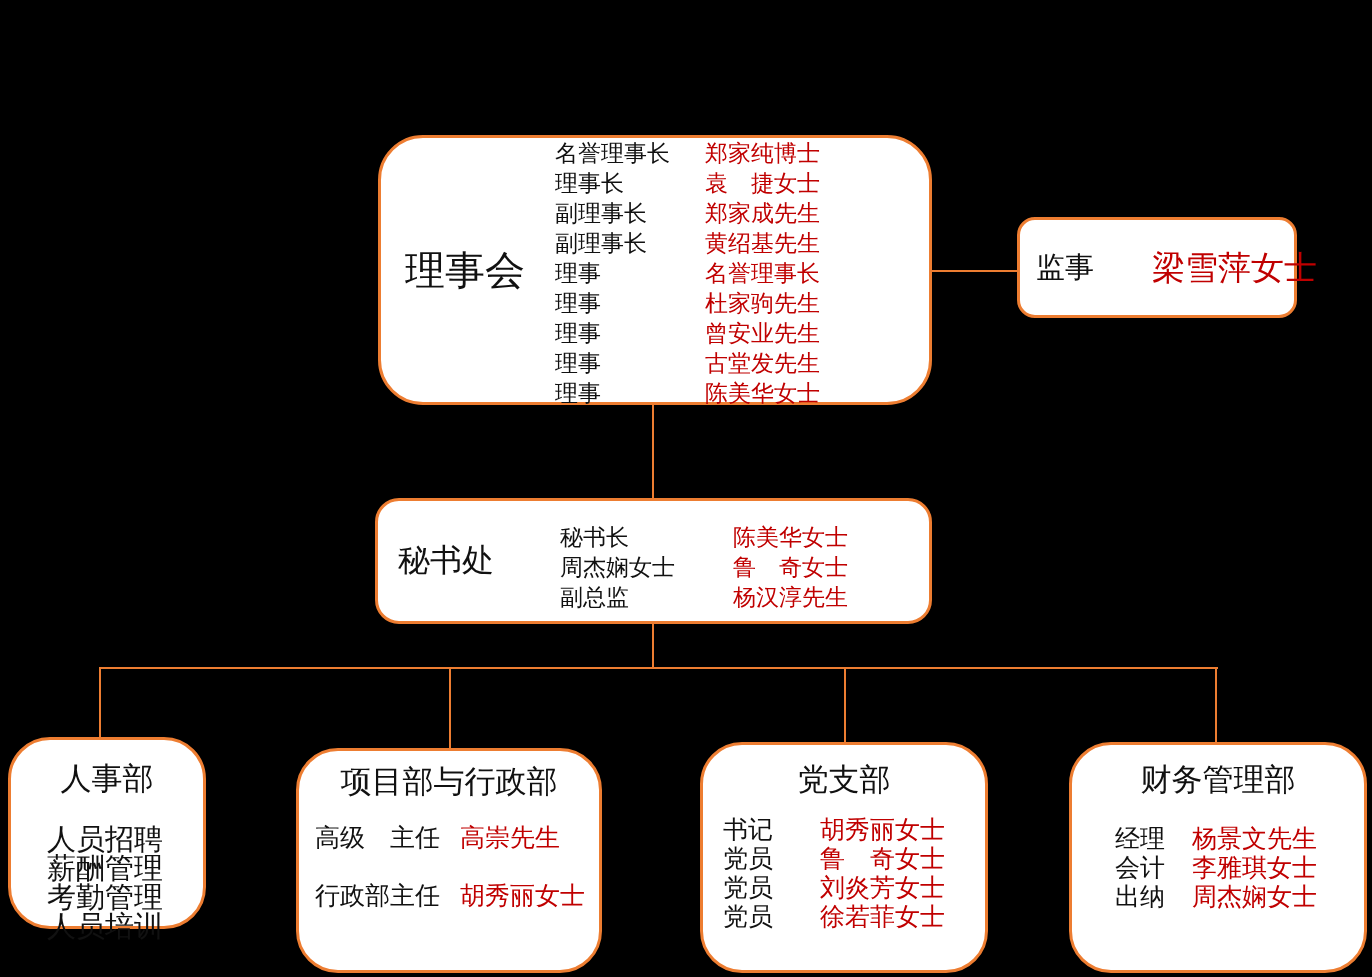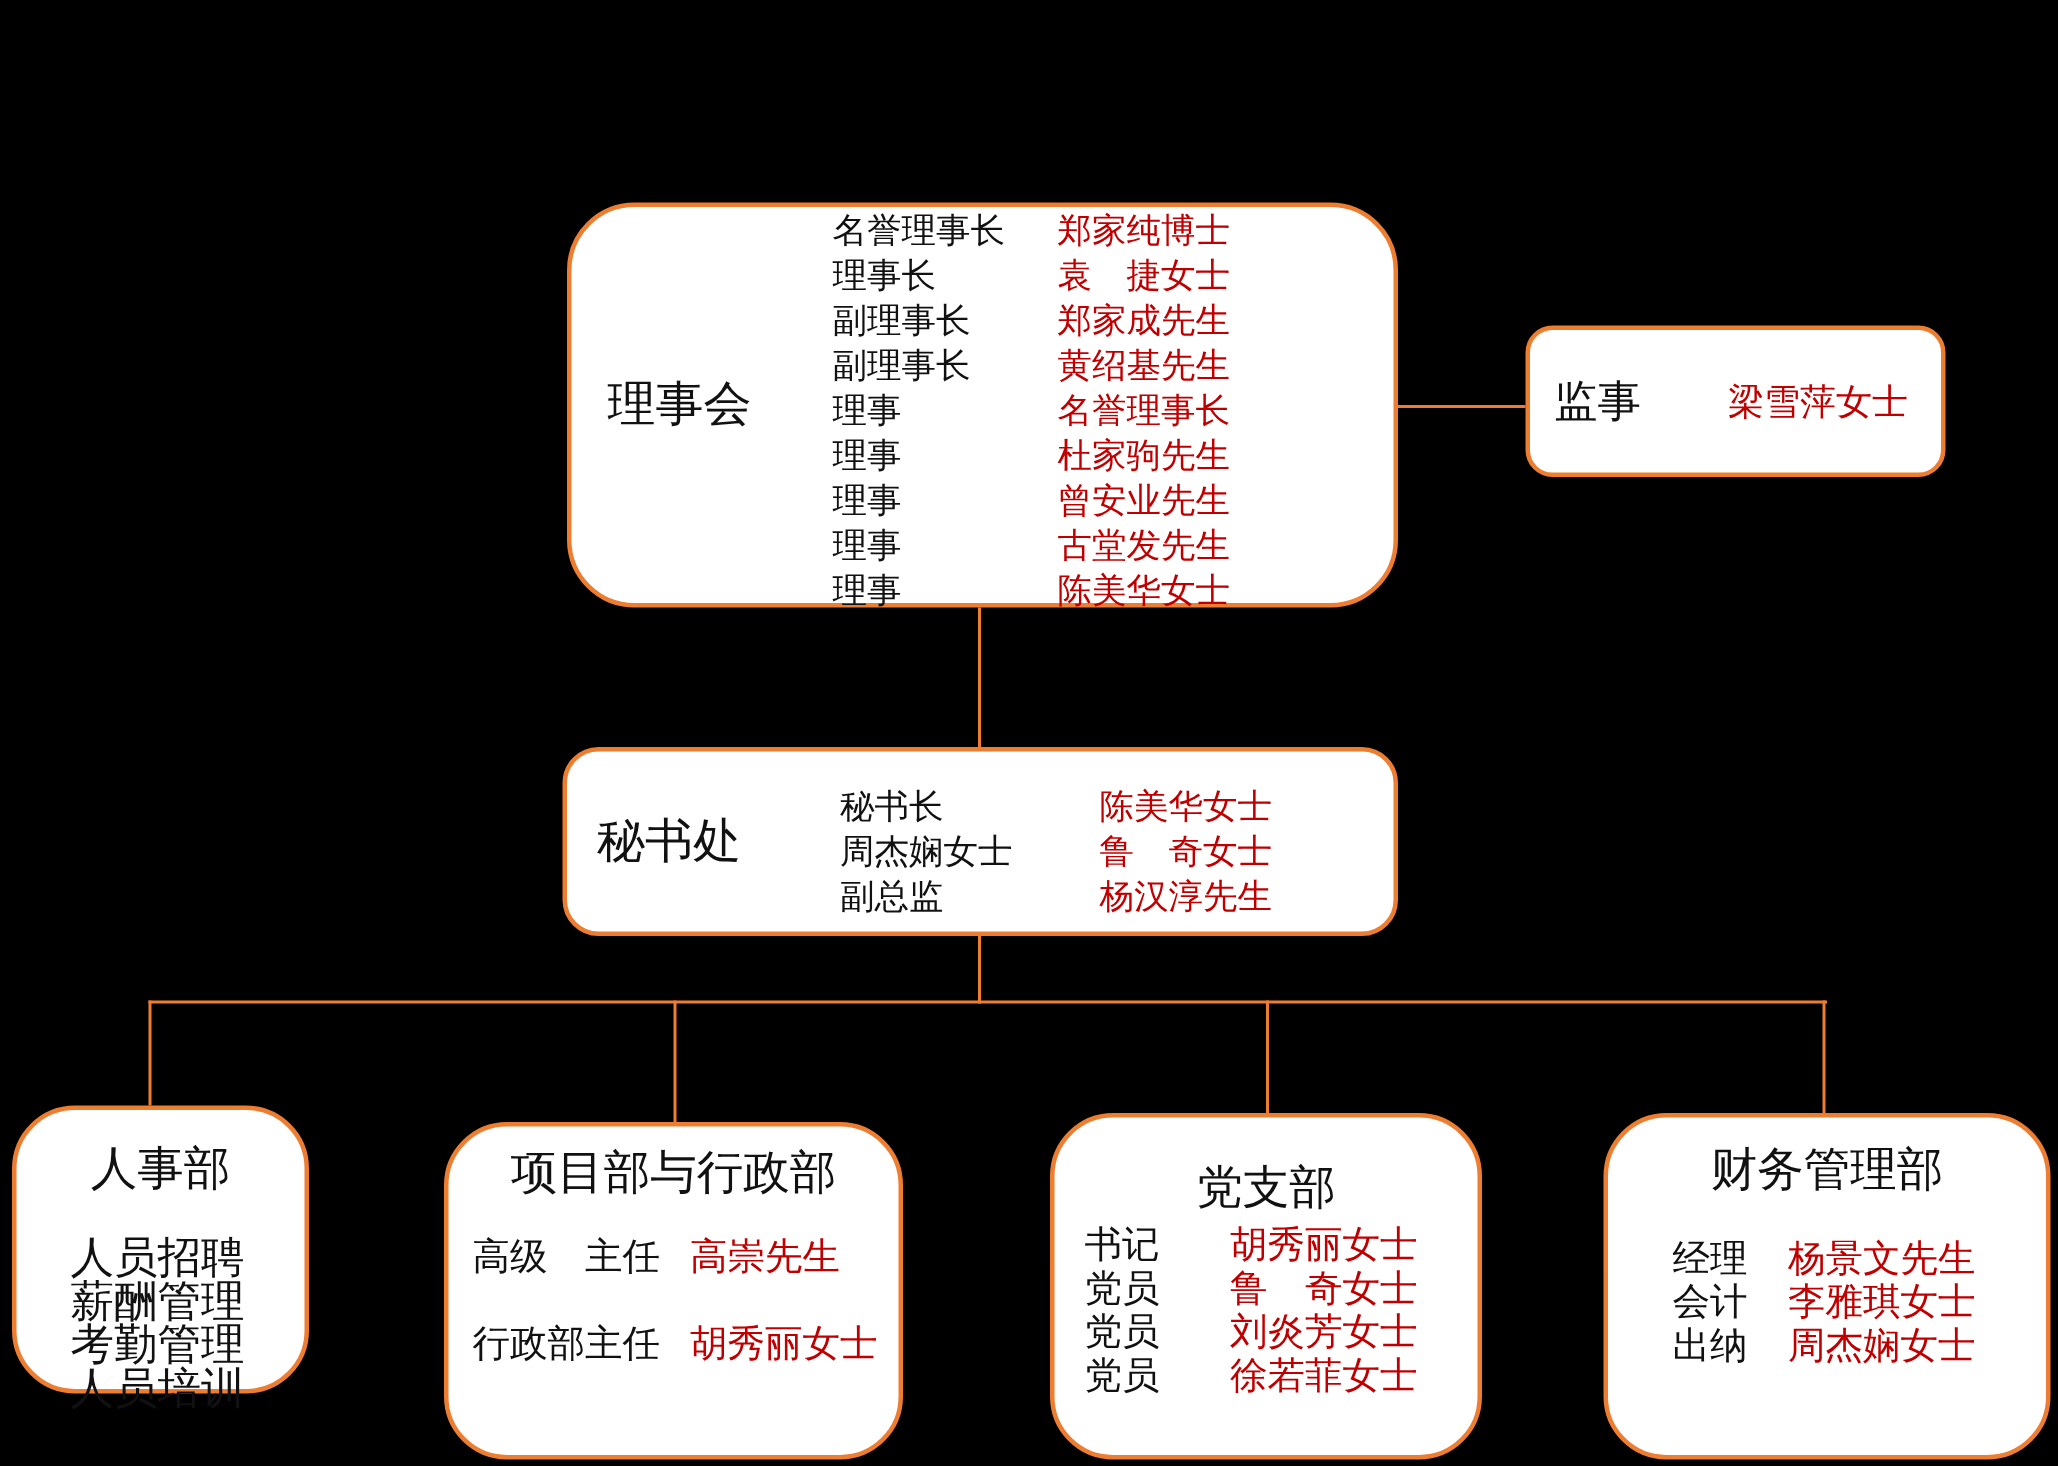--- a/index.html
+++ b/index.html
@@ -17,29 +17,29 @@
   .hline{height:2px;}
 
   
   .box{position:absolute;background:#fff;border:3px solid var(--orange);box-sizing:border-box;}
   .title{color:var(--ink);white-space:nowrap;}
   .lbl{color:var(--ink);white-space:nowrap;display:inline-block;}
   .nm{color:var(--red);white-space:nowrap;}
 
   
   .board{left:378px;top:135px;width:554px;height:270px;border-radius:45px;}
-  .board-title{position:absolute;left:24px;top:50%;transform:translateY(-50%);font-size:32px;}
+  .board-title{position:absolute;left:24px;top:50%;transform:translateY(-50%);font-size:40px;}
   .board-rows{position:absolute;left:174px;top:0;}
   .board-rows .row{height:30px;display:flex;align-items:center;font-size:23px;}
   .board-rows .lbl{width:150px;}
 
   
   .supervisor{left:1017px;top:217px;width:280px;height:101px;border-radius:18px;}
   .sup-title{position:absolute;left:16px;top:50%;transform:translateY(-50%);font-size:29px;}
-  .sup-name{position:absolute;left:132px;top:50%;transform:translateY(-50%);font-size:24px;}
+  .sup-name{position:absolute;left:132px;top:50%;transform:translateY(-50%);font-size:33px;}
 
   
   .secretariat{left:375px;top:498px;width:557px;height:126px;border-radius:24px;padding-left:31px;}
   .sec-title{position:absolute;left:20px;top:50%;transform:translateY(-50%);font-size:32px;}
   .sec-rows{position:absolute;left:182px;top:21px;}
   .sec-rows .row{height:30px;display:flex;align-items:center;font-size:23px;}
   .sec-rows .lbl{width:173px;}
 
   
   .dept{border-radius:42px;}
@@ -50,21 +50,21 @@
   .hr .dept-title{top:18px;}
   .hr-items{position:absolute;left:36px;top:85px;font-size:29px;line-height:29px;color:var(--ink);}
 
   .project{left:296px;top:748px;width:306px;height:225px;}
   .project .dept-title{top:10px;}
   .project-rows{position:absolute;left:16px;top:72px;}
   .project-rows .row{margin-bottom:29px;}
   .project-rows .lbl{width:145px;}
 
   .party{left:700px;top:742px;width:288px;height:231px;}
-  .party .dept-title{top:14px;margin-top:12px;}
+  .party .dept-title{top:14px;}
   .party-rows{position:absolute;left:20px;top:70px;}
   .party-rows .lbl{width:97px;}
 
   .finance{left:1069px;top:742px;width:298px;height:231px;}
   .finance .dept-title{top:14px;}
   .finance-rows{position:absolute;left:43px;top:79px;}
   .finance-rows .lbl{width:77px;}
 </style>
 </head>
 <body>

